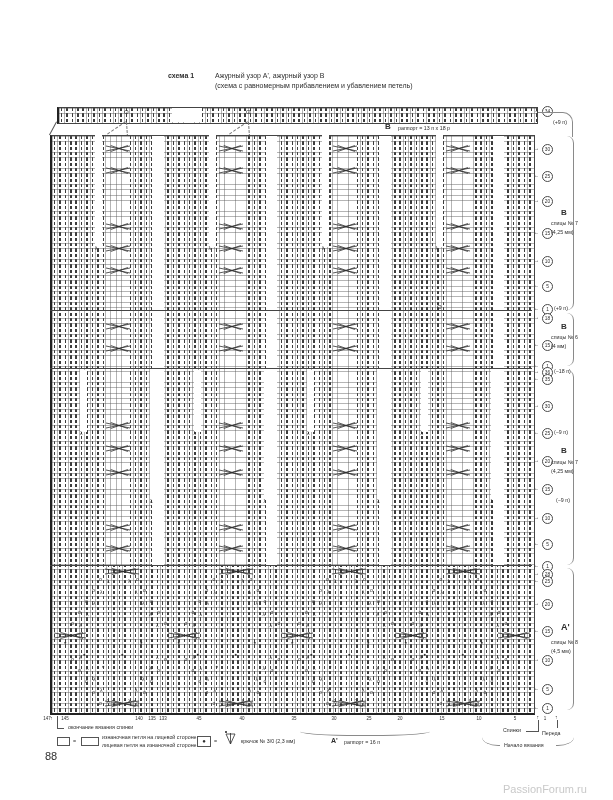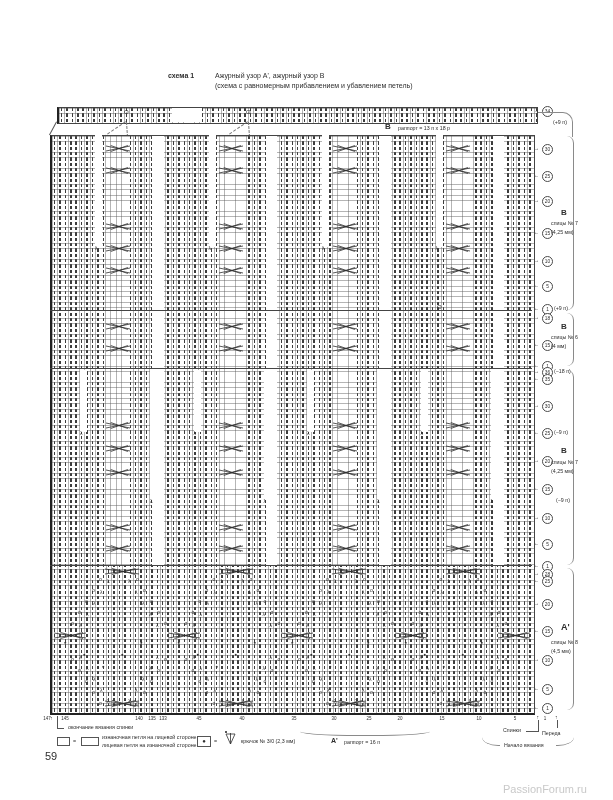--- a/index.html
+++ b/index.html
@@ -67,21 +67,21 @@
         <line x1="6.5" y1="14" x2="2" y2="4"></line>
         <line x1="6.5" y1="14" x2="6.5" y2="3"></line>
         <line x1="6.5" y1="14" x2="11" y2="4"></line>
         <line x1="2" y1="4" x2="11" y2="4"></line>
         <line x1="1" y1="1" x2="3" y2="3"></line>
         <line x1="3" y1="1" x2="1" y2="3"></line>
       </svg>
   </span>
   <div class="abs sm" style="left:241px;top:738px;">крючок № 3/0 (2,3 мм)</div>
 
-  <div class="abs" style="left:45px;top:750px;font-size:11px;">59</div>
+  <div class="abs" style="left:45px;top:750px;font-size:11px;">88</div>
   <div class="abs wm" style="left:503px;top:783px;">PassionForum.ru</div>
 <div class="abs tex-bars" style="left: 57px; top: 107px; width: 478px; height: 15px; border-width: 1px 1px 1px 2px; border-style: solid; border-color: rgb(68, 68, 68) rgb(68, 68, 68) rgb(68, 68, 68) rgb(34, 34, 34);"></div>
     <div class="abs" style="left: 172px; top: 108px; width: 30px; height: 14px; background: rgb(255, 255, 255);"></div>
     <div class="abs" style="left: 124px; top: 109px; font-size: 6px; line-height: 6px;">ʘ</div>
     <div class="abs" style="left: 126px; top: 122px; width: 26.6271px; height: 0px; border-top: 0.8px dashed rgb(119, 119, 119); transform-origin: 0px 0px; transform: rotate(2.54317rad);"></div>
     <div class="abs" style="left: 127px; top: 122px; width: 15.0333px; height: 0px; border-top: 0.8px dashed rgb(119, 119, 119); transform-origin: 0px 0px; transform: rotate(1.50423rad);"></div>
     <div class="abs" style="left: 246px; top: 109px; font-size: 6px; line-height: 6px;">ʘ</div>
     <div class="abs" style="left: 248px; top: 122px; width: 26.6271px; height: 0px; border-top: 0.8px dashed rgb(119, 119, 119); transform-origin: 0px 0px; transform: rotate(2.54317rad);"></div>
     <div class="abs" style="left: 249px; top: 122px; width: 15.0333px; height: 0px; border-top: 0.8px dashed rgb(119, 119, 119); transform-origin: 0px 0px; transform: rotate(1.50423rad);"></div>
     <div class="abs" style="left: 57px; top: 122px; width: 14.7648px; height: 0px; border-top: 0.8px solid rgb(85, 85, 85); transform-origin: 0px 0px; transform: rotate(2.06474rad);"></div>

